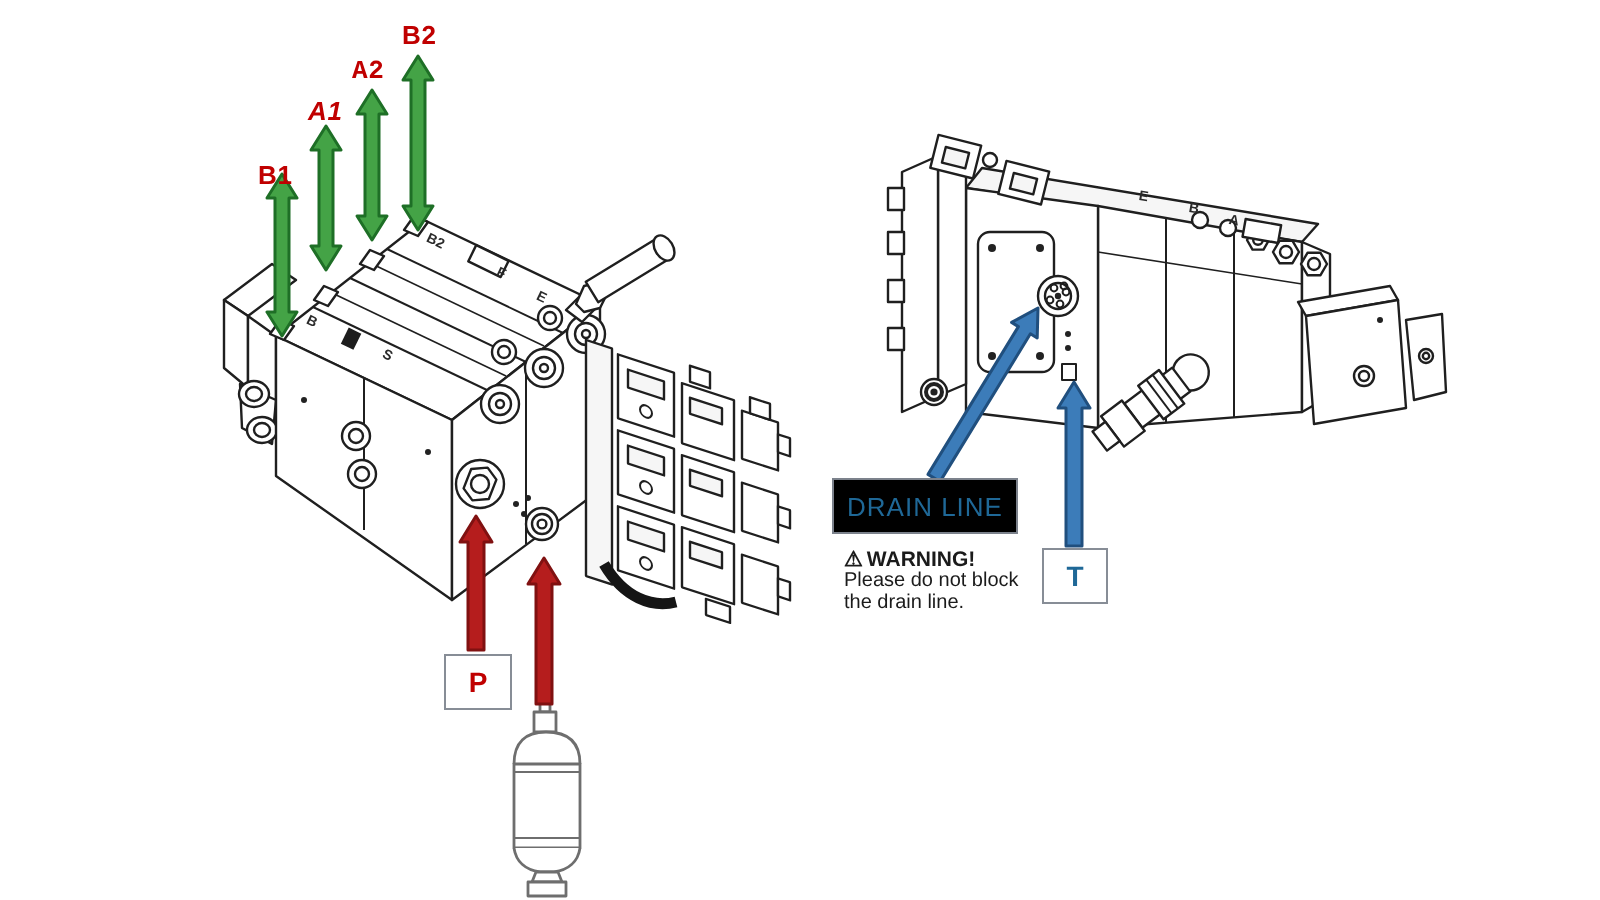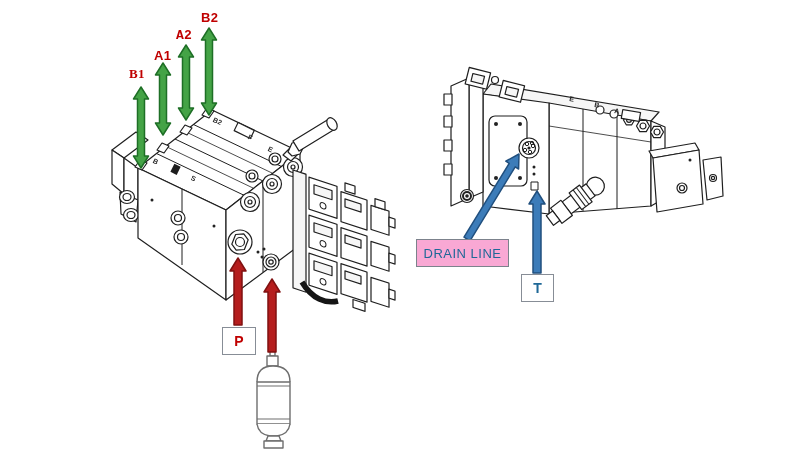--- a/index.html
+++ b/index.html
@@ -18,21 +18,21 @@
   .arrow-green{fill:var(--c-green);stroke:var(--c-green_dark);stroke-width:1.5;stroke-linejoin:round;}
   .arrow-red{fill:var(--c-red);stroke:var(--c-red_dark);stroke-width:1.5;stroke-linejoin:round;}
   .arrow-blue{fill:var(--c-blue);stroke:var(--c-blue_dark);stroke-width:1.5;stroke-linejoin:round;}
   
   .port-label{position:absolute;font-size:13px;font-weight:bold;color:var(--c-label_red);
               letter-spacing:0.3px;}
   .tag-box{position:absolute;background:#ffffff;border:1.5px solid #878d96;
            display:flex;align-items:center;justify-content:center;box-sizing:border-box;}
   .tag-red{color:var(--c-label_red);font-weight:bold;font-size:14px;}
   .tag-blue{color:var(--c-label_blue);font-weight:bold;font-size:14px;}
-  .drain-box{position:absolute;left:416px;top:239px;width:93px;height:28px;background:#f9a8d4;
+  .drain-box{position:absolute;left:416px;top:239px;width:93px;height:28px;background:#000000;
              border:1.5px solid #7c828c;display:flex;align-items:center;justify-content:center;
              box-sizing:border-box;color:var(--c-label_blue);font-size:13px;letter-spacing:0.5px;}
   .warning{position:absolute;left:422px;top:275px;width:105px;color:#1b1b1b;font-size:10px;
            line-height:10.8px;}
   .warning .w-title{font-weight:bold;font-size:10.5px;}
   .warning .w-icon{font-size:10.5px;margin-right:2px;}
   .eng{position:absolute;color:#2a2a2a;font-size:7px;font-weight:bold;transform:rotate(26deg);
        transform-origin:left top;}
   .engR{transform:rotate(10deg);}
 </style>
@@ -273,37 +273,44 @@
       <polygon class="arrow-green" points="163,63 170.5,75 166.5,75 166.5,123 170.5,123 163,135 155.5,123 159.5,123 159.5,75 155.5,75"></polygon>
       <polygon class="arrow-green" points="186,45 193.5,57 189.5,57 189.5,108 193.5,108 186,120 178.5,108 182.5,108 182.5,57 178.5,57"></polygon>
       <polygon class="arrow-green" points="209,28 216.5,40 212.5,40 212.5,103 216.5,103 209,115 201.5,103 205.5,103 205.5,40 201.5,40"></polygon>
       <polygon class="arrow-red" points="238,258 246,271 242,271 242,325 234,325 234,271 230,271"></polygon>
       <polygon class="arrow-red" points="272,279 280,292 276,292 276,352 268,352 268,292 264,292"></polygon>
       <polygon class="arrow-blue" points="537,191 545,204 541,204 541,273 533,273 533,204 529,204"></polygon>
       <polygon class="arrow-blue" points="519,154 518.6,169 515.2,166.9 470,240.8 464,237.2 509.2,163.3 505.8,161.2"></polygon>
     </g>
   </svg>
 
-  <div class="port-label" style="left:129px;top:66px;font-family:Liberation Serif, serif;">B1</div>
-  <div class="port-label" style="left:154px;top:48px;">A1</div>
+  <div class="port-label" style="left:129px;top:80px;">B1</div>
+  <div class="port-label" style="left:154px;top:48px;font-style:italic;">A1</div>
   <div class="port-label" style="left:176px;top:28px;font-family:Liberation Mono, monospace;">A2</div>
   <div class="port-label" style="left:201px;top:10px;">B2</div>
 
   <div class="tag-box" style="left:222px;top:327px;width:34px;height:28px;">
     <span class="tag-red">P</span>
   </div>
 
   <div class="tag-box" style="left:521px;top:274px;width:33px;height:28px;">
     <span class="tag-blue">T</span>
   </div>
 
   <div class="drain-box">
     <span>DRAIN LINE</span>
   </div>
 
+  <div class="warning">
+    <div class="w-title">
+      <span class="w-icon">⚠</span><span>WARNING!</span>
+    </div>
+    <div>Please do not block</div>
+    <div>the drain line.</div>
+  </div>
 
   <span class="eng" style="left:155px;top:157px;">B</span>
   <span class="eng" style="left:193px;top:174px;">S</span>
   <span class="eng" style="left:215px;top:116px;">B2</span>
   <span class="eng" style="left:250px;top:133px;">F</span>
   <span class="eng" style="left:270px;top:145px;">E</span>
   <span class="eng engR" style="left:570px;top:95px;">E</span>
   <span class="eng engR" style="left:595px;top:101px;">B</span>
   <span class="eng engR" style="left:615px;top:107px;">A</span>
 

